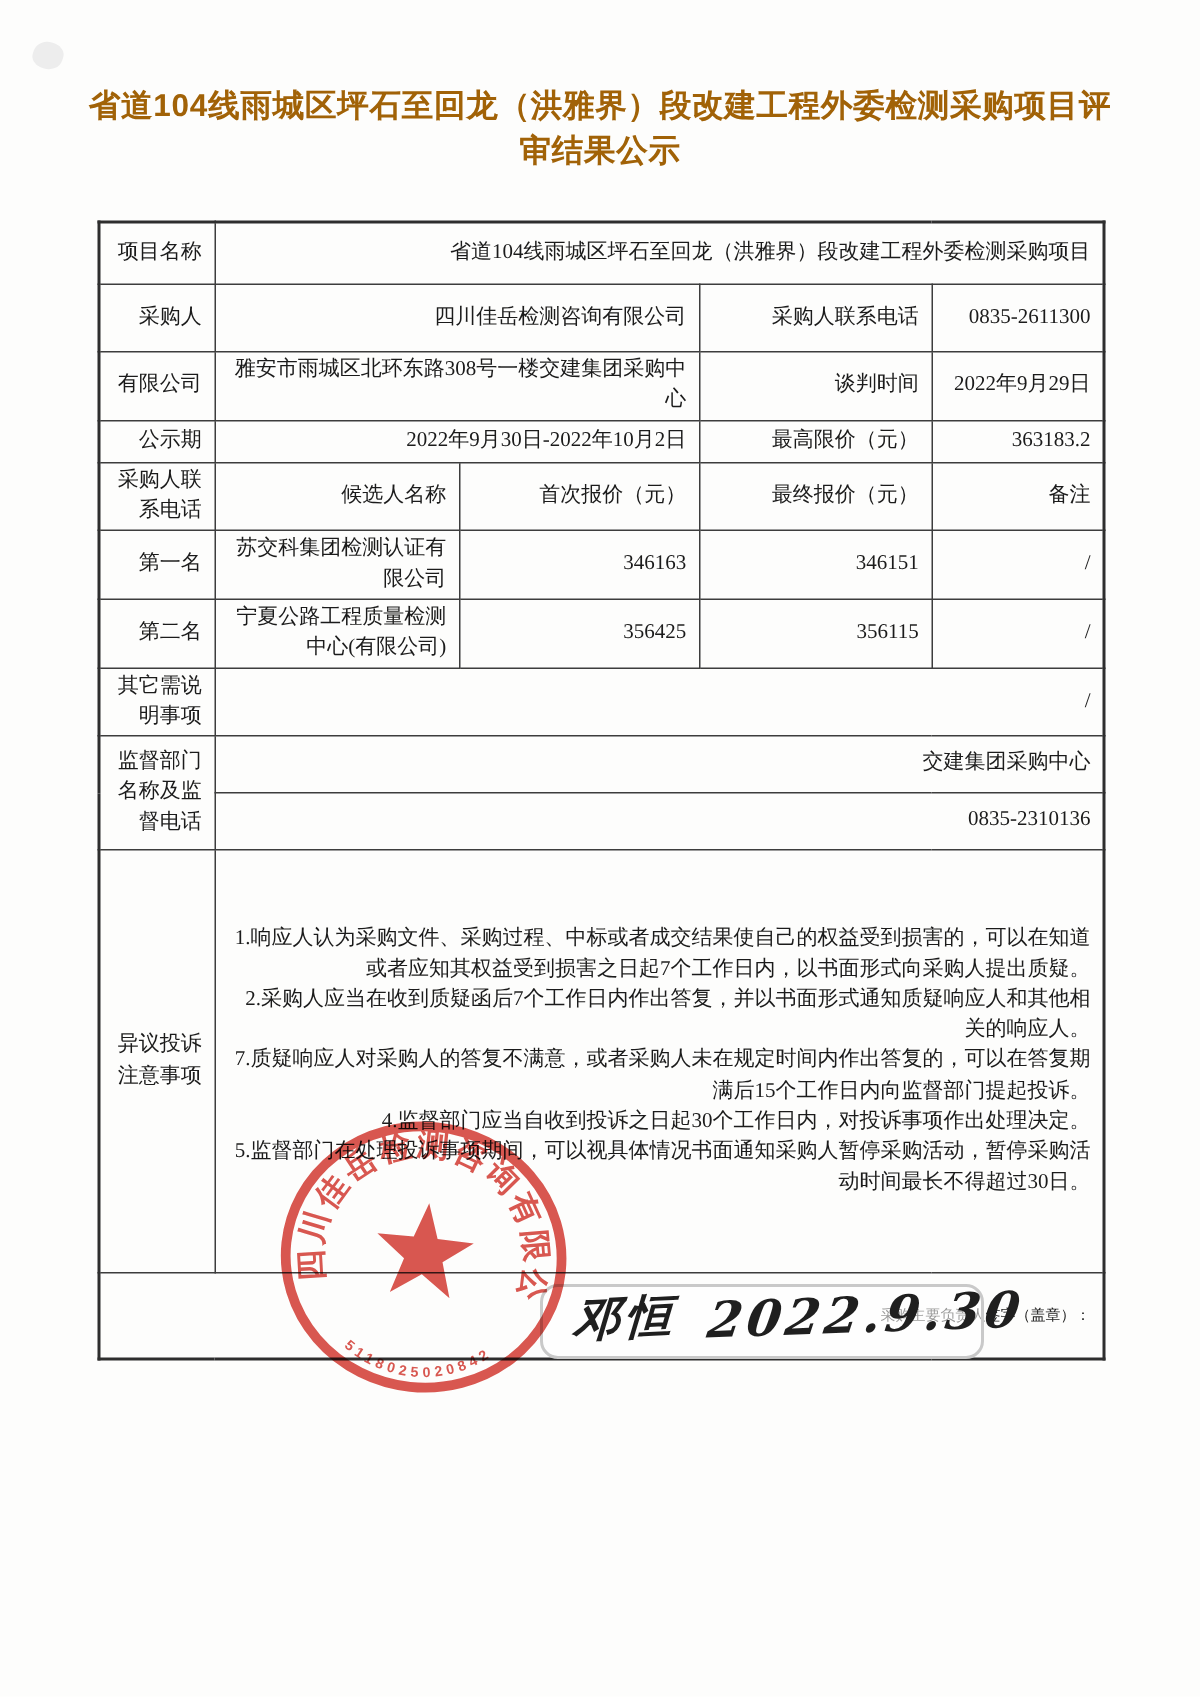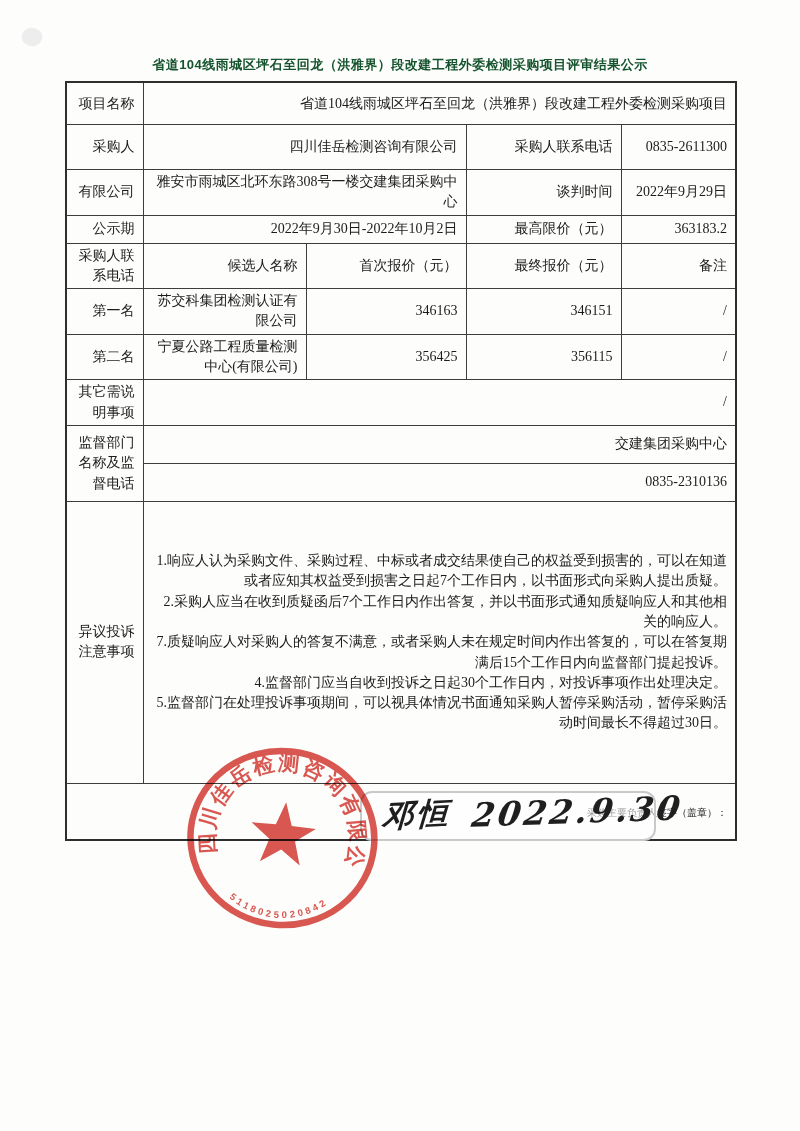--- a/index.html
+++ b/index.html
@@ -11,29 +11,29 @@
     font-family:"Liberation Serif","DejaVu Serif",serif;
     color:#1b1b1b;
     -webkit-font-smoothing:antialiased;
   }
   .smudge{
     position:absolute;left:22px;top:28px;width:20px;height:18px;
     background:#ededed;border-radius:50% 40% 50% 40%;
     transform:rotate(20deg);
   }
   .doc-title{
-    margin:56px auto 7px auto;
+    margin:56px auto 31px auto;
     width:688px;
     text-align:center;
     font-family:"Liberation Sans","DejaVu Sans",sans-serif;
     font-weight:700;
-    font-size:13px;
+    font-size:21px;
     line-height:1.42;
     letter-spacing:0.5px;
-    color:#14532d;
+    color:#a16207;
   }
   table.doc{
     margin-left:65px;
     width:670px;
     border-collapse:collapse;
     table-layout:fixed;
     font-size:14px;
   }
   table.doc td{
     border:1.6px solid #3d3d3d;

